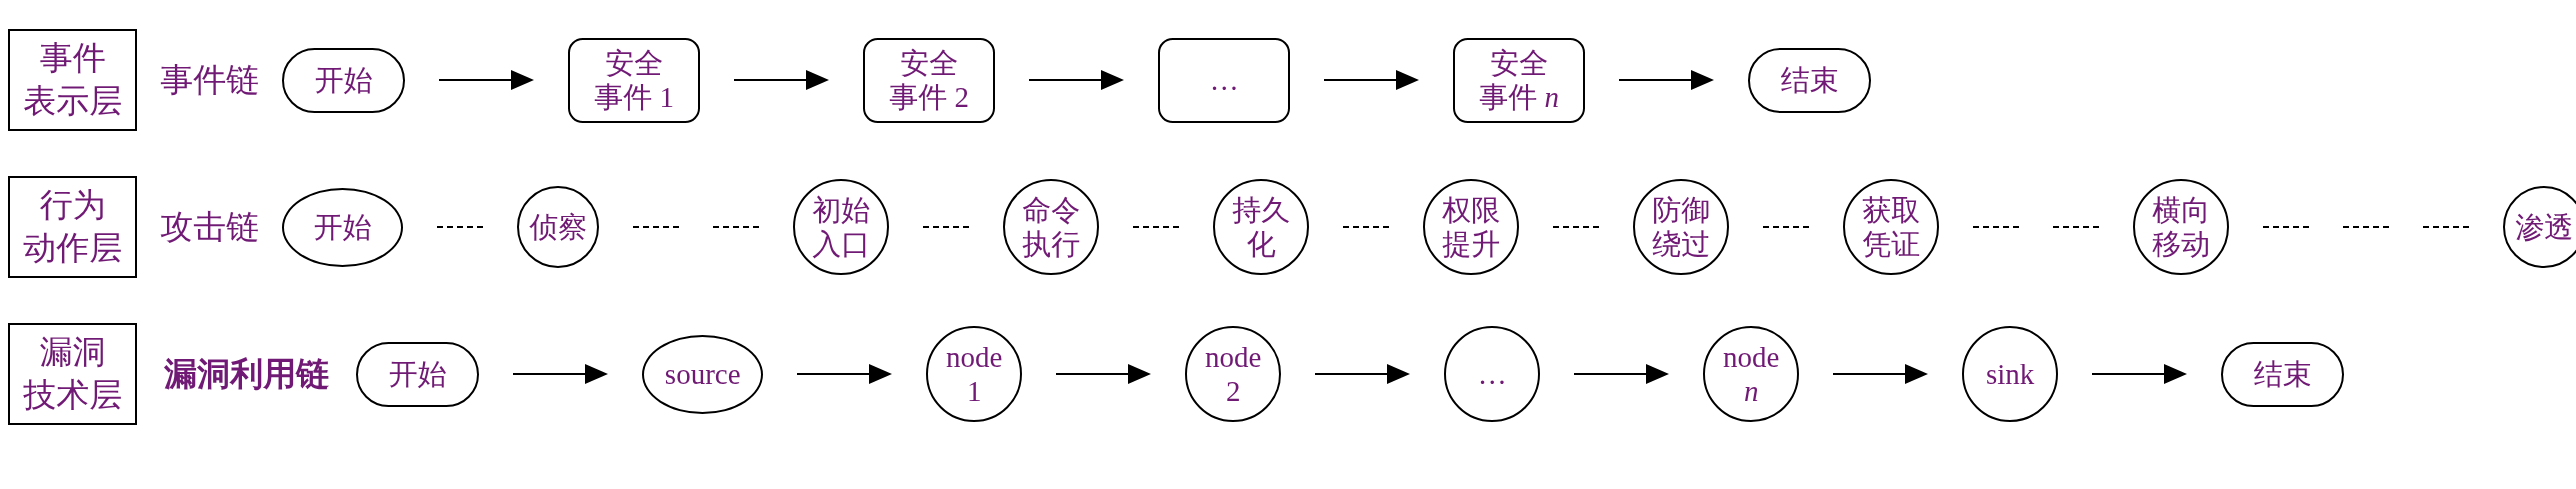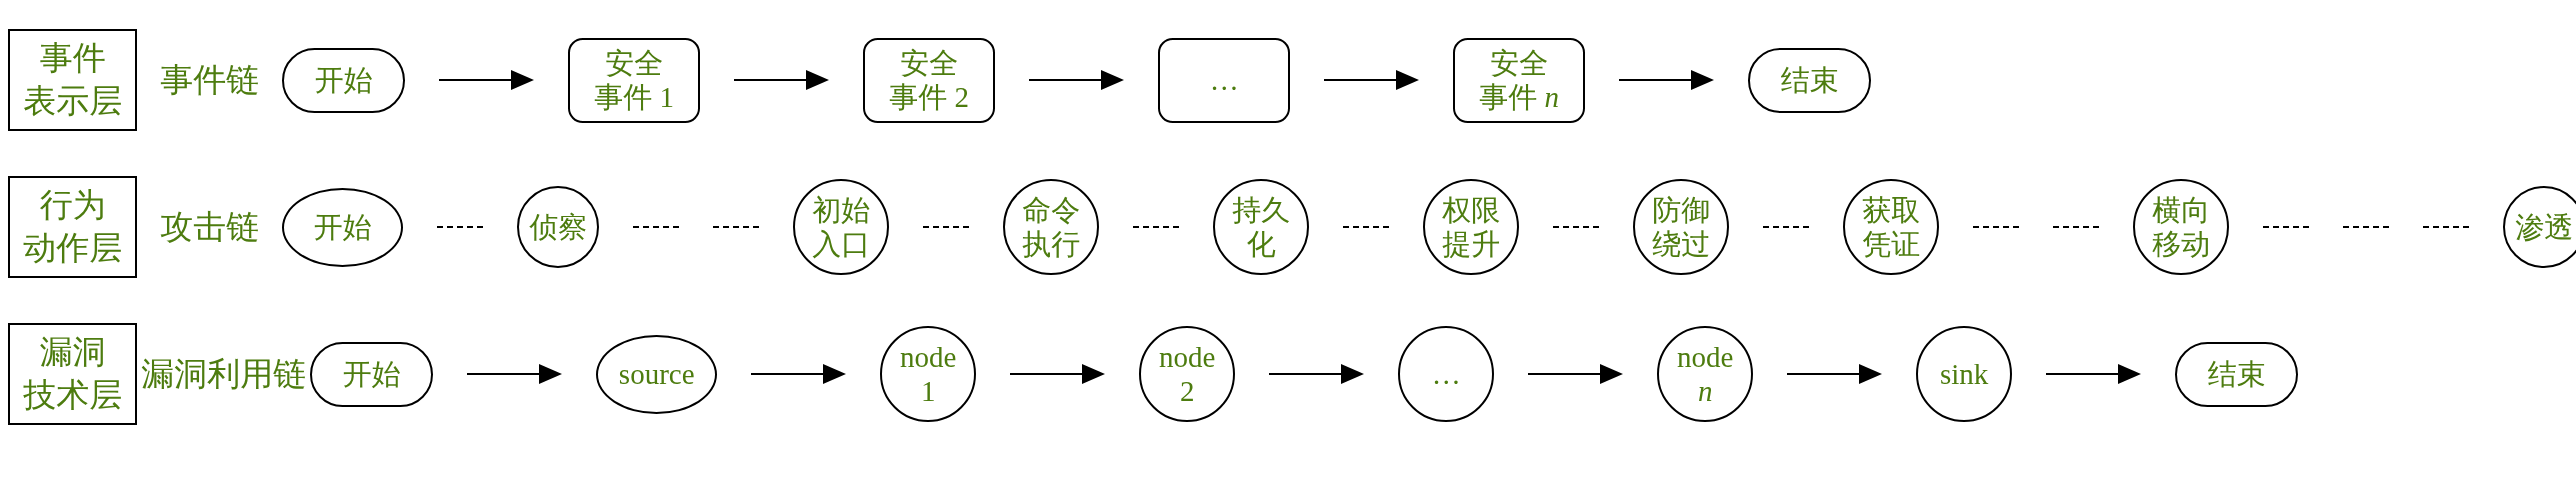--- a/index.html
+++ b/index.html
@@ -1,30 +1,30 @@
 <!DOCTYPE html>
 <html style="font-size:13px"><head>
 <meta charset="utf-8">
 <style>
   html,body{margin:0;padding:0;background:#fff;}
   .canvas{
     width:2576px;height:454px;box-sizing:border-box;
     display:flex;flex-direction:column;justify-content:flex-start;
     padding:6.5px 0;
-    font-family:"Liberation Serif","DejaVu Serif",serif;color:#4d7c0f;
+    font-family:"Liberation Serif","DejaVu Serif",serif;color:#701a75;
     overflow:hidden;background:#fff;
   }
   .layer-row{flex:1;display:flex;align-items:center;}
   .layer-box{
     border:2.5px solid #000;min-width:124px;padding:6.5px 13px;margin-left:8.2px;
     text-align:center;font-size:33px;line-height:1.3;box-sizing:border-box;flex-shrink:0;
     background:#fff;
   }
   .chain-label{font-size:33px;margin:16px 23px;white-space:nowrap;flex-shrink:0;}
-  .row-vuln .chain-label{margin:0 4px;}
+  .row-vuln .chain-label{margin:0 27px;font-weight:bold;}
   .chain{display:flex;align-items:center;flex-shrink:0;gap:34px;}
   .node{
     border:2.5px solid #000;background:#fff;box-sizing:border-box;flex-shrink:0;
     display:flex;flex-direction:column;align-items:center;justify-content:center;
     text-align:center;font-size:29px;line-height:1.18;
   }
   .node em{font-style:italic;}
   .stadium{border-radius:817px;min-width:123px;height:65px;padding:0 21px;}
   .rounded{border-radius:14.7px;min-width:132px;min-height:85px;padding:4.9px 14.7px;}
   .circle{border-radius:50%;}

